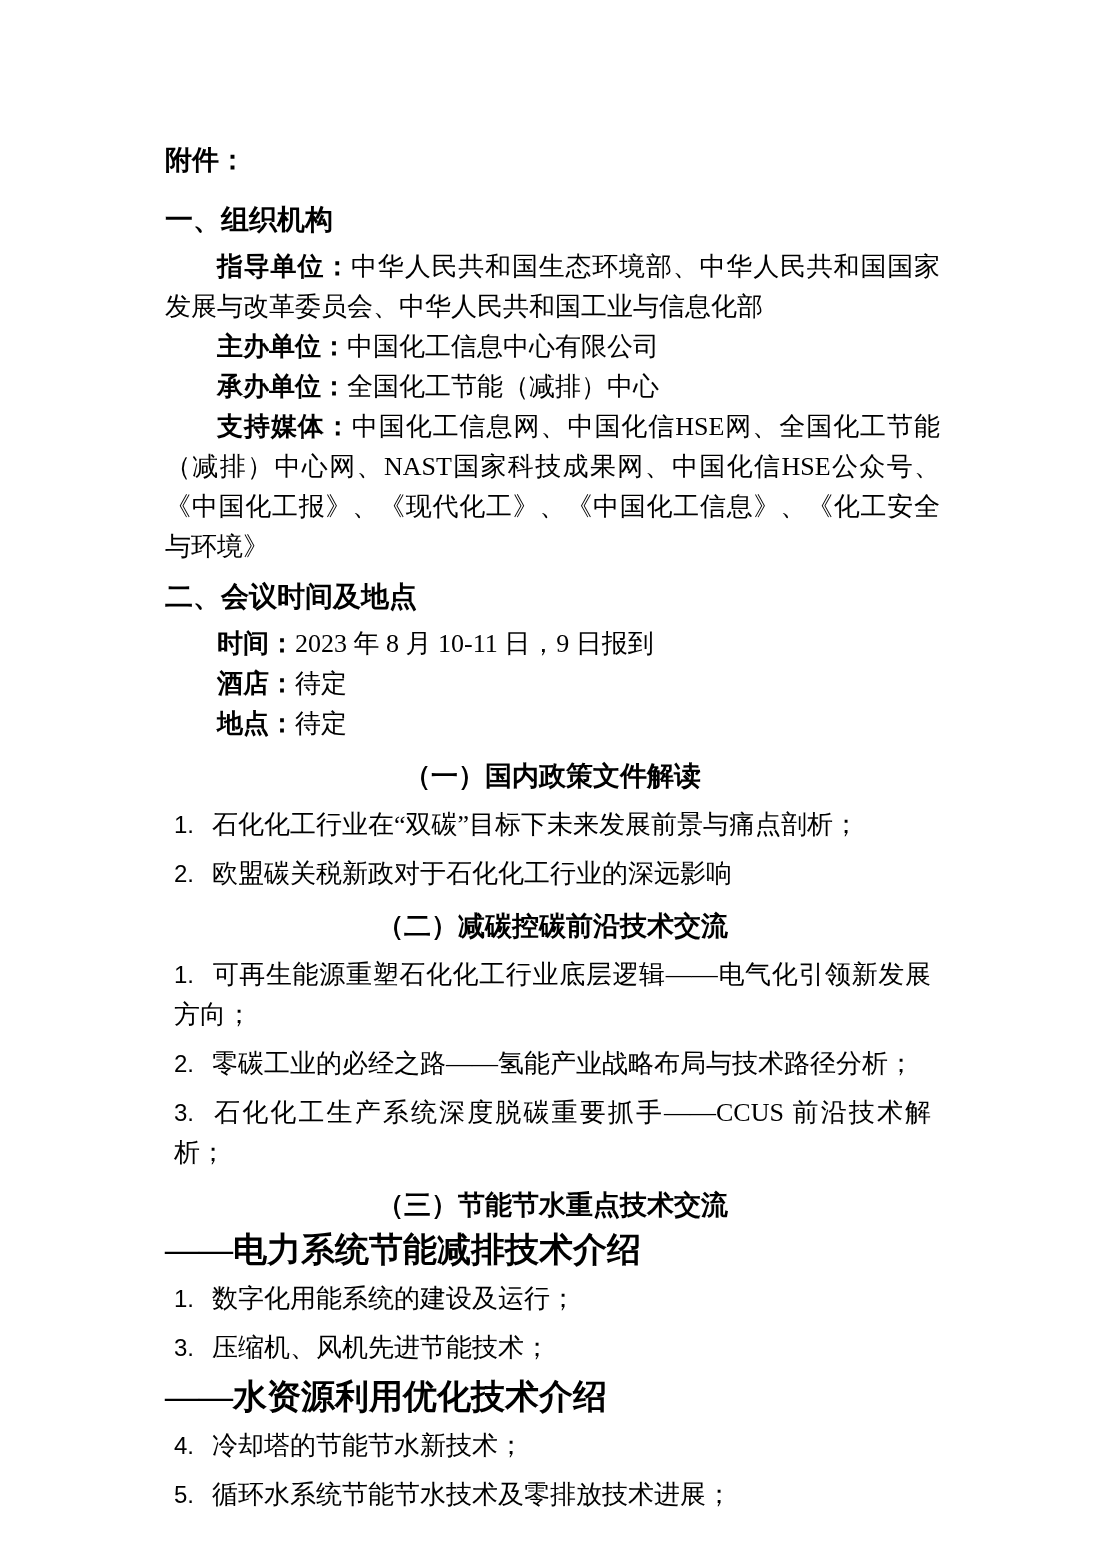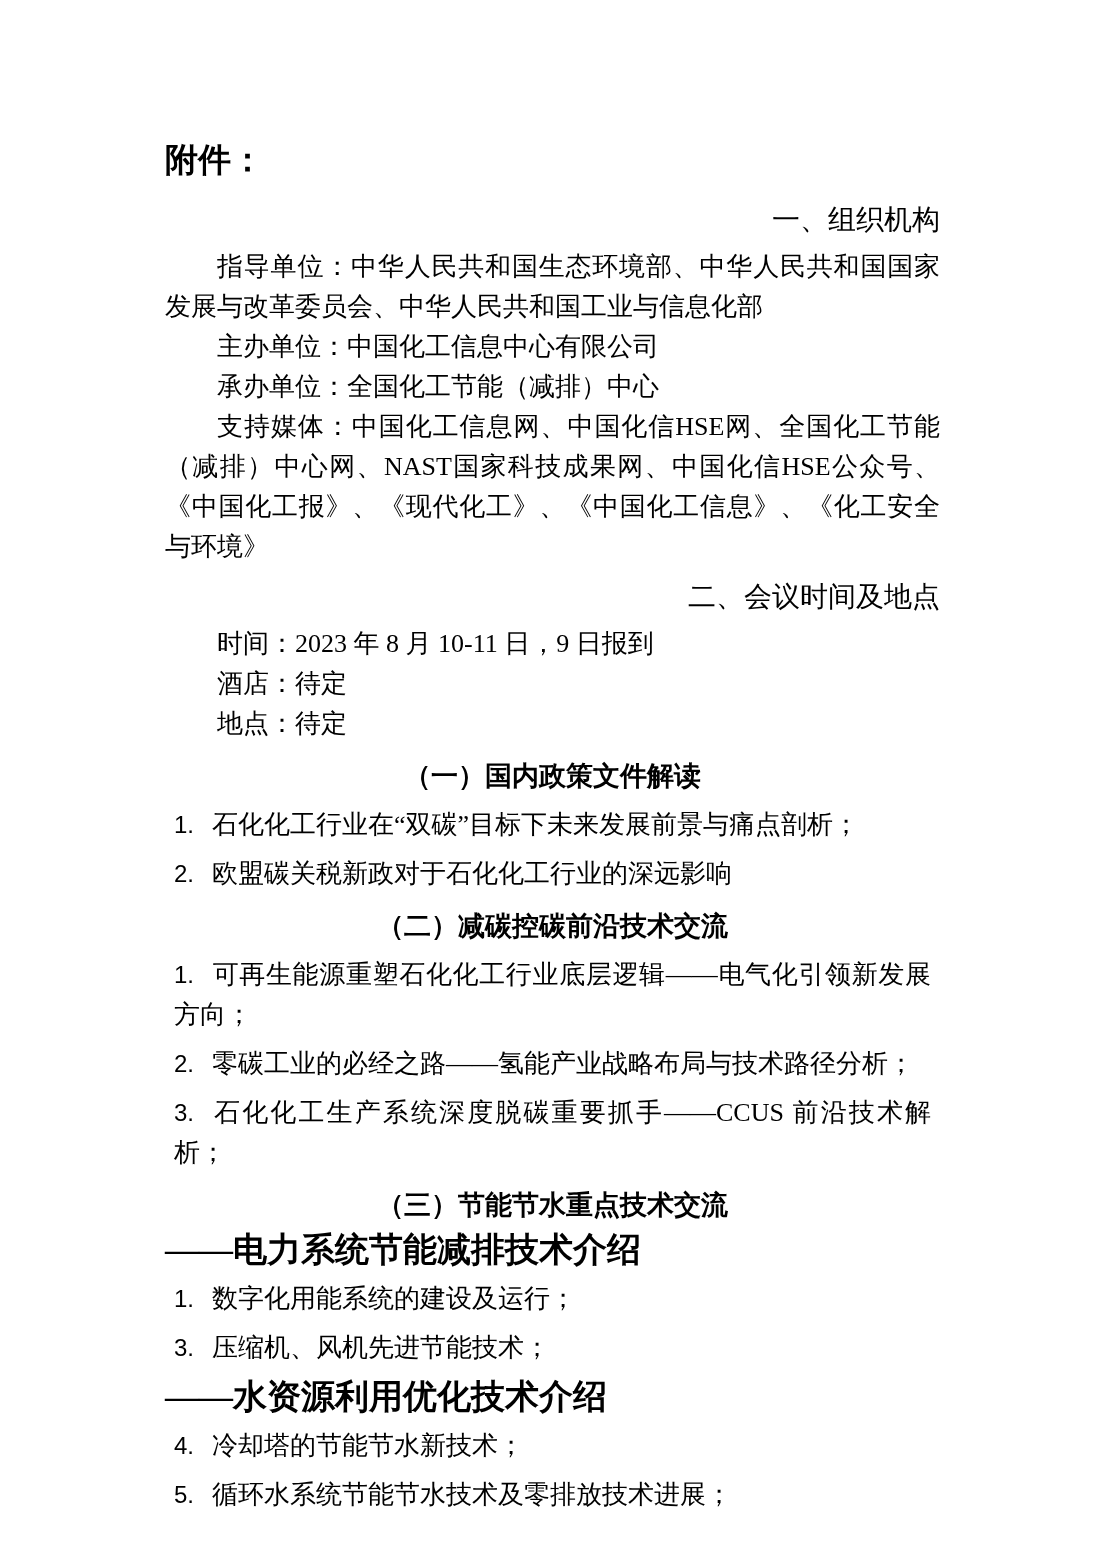--- a/index.html
+++ b/index.html
@@ -11,28 +11,27 @@
     padding: 143px 162px 0 165px;
     font-family: "Liberation Serif", "DejaVu Serif", serif;
     font-size: 26px;
     color: #000000;
     overflow: hidden;
   }
   .attachment {
     font-weight: bold;
     line-height: 34px;
     margin: 0 0 23px 0;
-    font-size: 33px;
+    font-size: 27px;
   }
   h2.sec {
     font-size: 28px;
-    font-weight: normal;
+    font-weight: bold;
     line-height: 40px;
     margin: 10px 0 7px 0;
-    text-align: right;
   }
   h2.sec.first { margin-top: 0; }
   h3.subsec {
     font-size: 27px;
     font-weight: bold;
     line-height: 40px;
     margin: 12px 0 5px 0;
     text-align: center;
   }
   h4.dash-head {
@@ -40,21 +39,21 @@
     font-weight: bold;
     line-height: 40px;
     margin: 0;
   }
   p.para {
     margin: 0;
     line-height: 40px;
     text-align: justify;
   }
   p.para.indent { text-indent: 52px; }
-  p.para .lbl { font-weight: normal; }
+  p.para .lbl { font-weight: bold; }
   p.item {
     margin: 9px;
     line-height: 40px;
     text-align: justify;
   }
   p.item .num {
     display: inline-block;
     width: 38px;
     font-family: "Liberation Sans", "DejaVu Sans", sans-serif;
     font-size: 24px;

